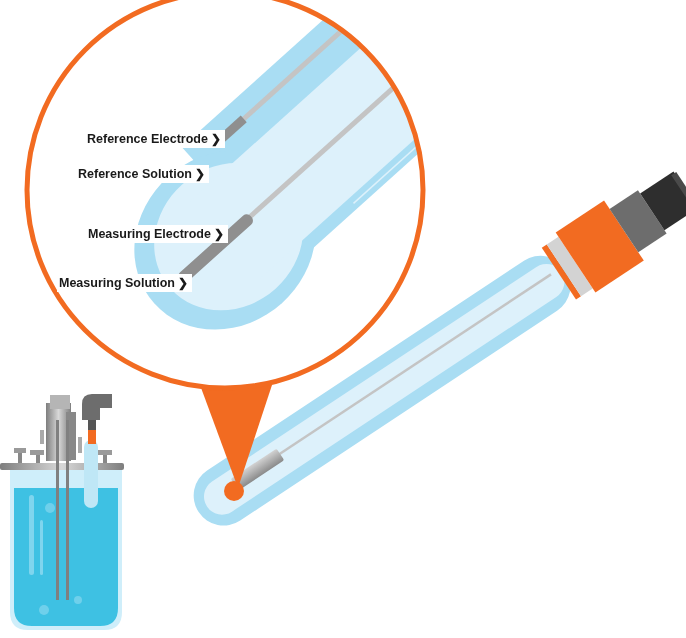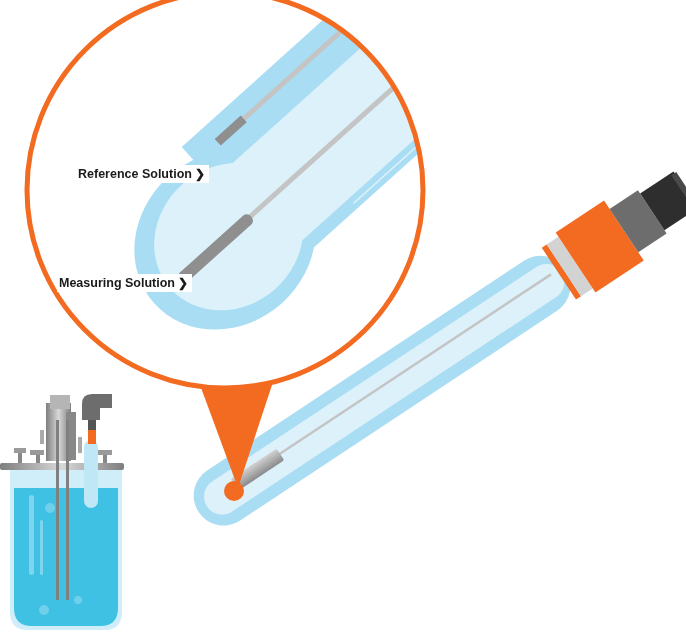--- a/index.html
+++ b/index.html
@@ -122,19 +122,25 @@
     <rect x="66" y="420" width="3" height="180" fill="#808080"></rect>
 
     <rect x="84" y="440" width="14" height="68" rx="7" fill="#bfe7f6"></rect>
     <rect x="88" y="430" width="8" height="14" fill="#F26B21"></rect>
     <rect x="88" y="420" width="8" height="10" fill="#555"></rect>
     <path d="M82,404 Q82,394 92,394 L112,394 L112,408 L100,408 L100,420 L82,420 Z" fill="#6d6d6d"></path>
   </g>
 </svg>
 
   
+  <div class="label" style="left:85px; top:130px;">
+    <span>Reference Electrode</span><span class="chev">❯</span>
+  </div>
   <div class="label" style="left:76px; top:165px;">
     <span>Reference Solution</span><span class="chev">❯</span>
+  </div>
+  <div class="label" style="left:86px; top:225px;">
+    <span>Measuring Electrode</span><span class="chev">❯</span>
   </div>
   <div class="label" style="left:57px; top:274px;text-align:right;">
     <span>Measuring Solution</span><span class="chev">❯</span>
   </div>
 </div>
 
 </body></html>

